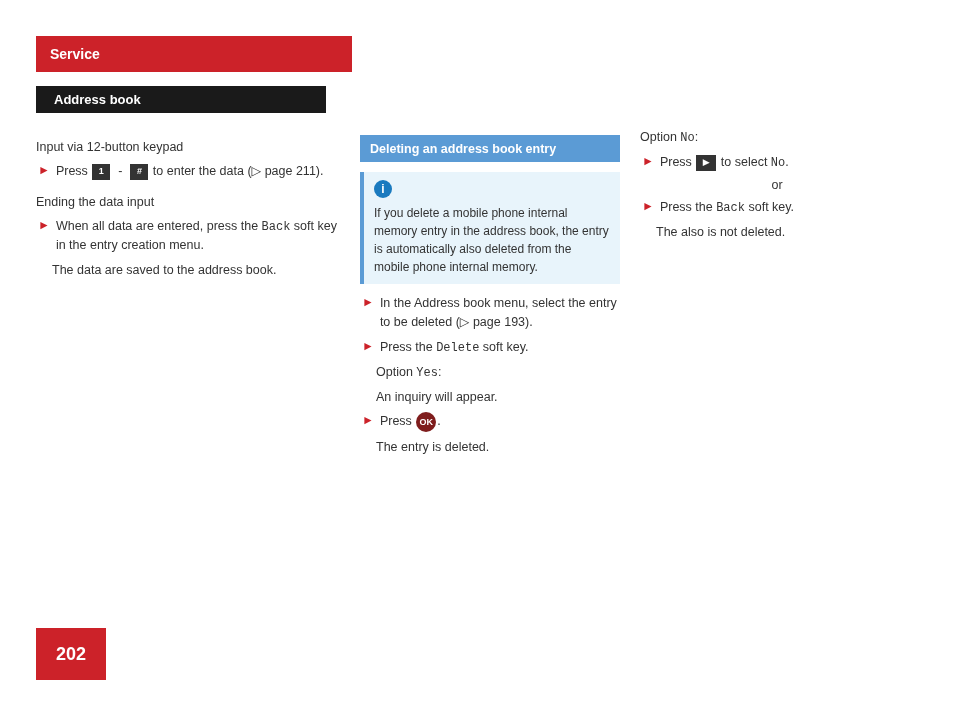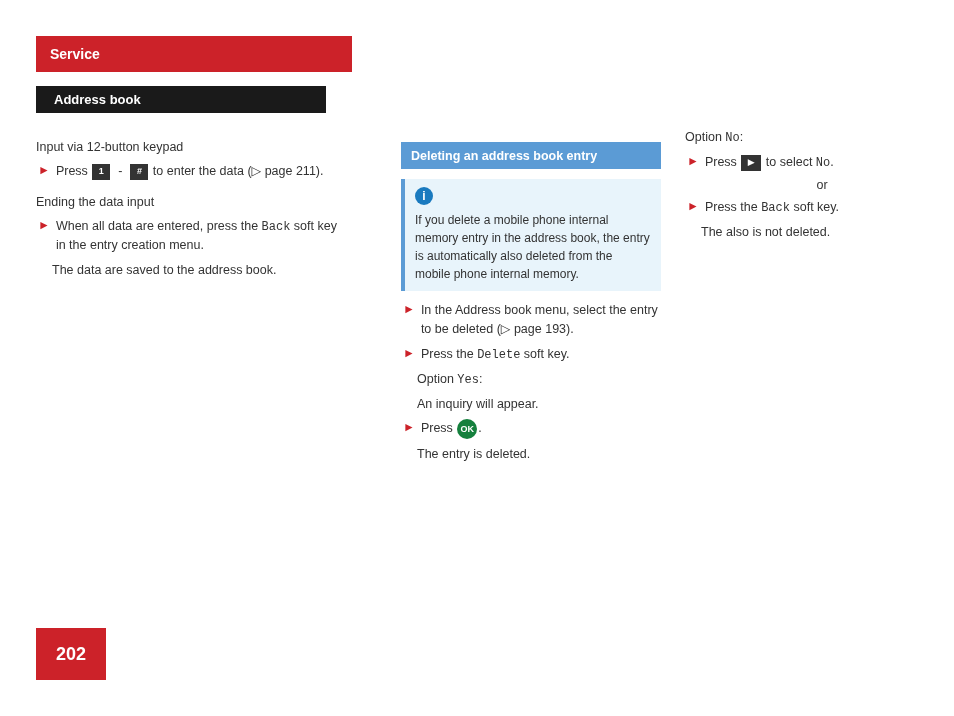--- a/index.html
+++ b/index.html
@@ -81,24 +81,23 @@
     }
 
     .section-gap {
       margin-top: 14px;
       margin-bottom: 8px;
     }
 
     
     .middle-column {
       position: absolute;
-      top: 142px;
+      top: 135px;
       left: 360px;
       width: 260px;
-      margin-left: 41px;
     }
 
     .section-header-box {
       background: #5b9bd5;
       padding: 6px 10px;
       margin-bottom: 10px;
     }
     .section-header-box-label {
       color: #ffffff;
       font-weight: bold;
@@ -127,21 +126,20 @@
       font-size: 12px;
       margin-bottom: 6px;
     }
 
     
     .right-column {
       position: absolute;
       top: 130px;
       left: 640px;
       width: 270px;
-      margin-left: 45px;
     }
 
     
     .page-number-box {
       position: absolute;
       bottom: 36px;
       left: 36px;
       width: 70px;
       height: 52px;
       background: #cc2229;
@@ -153,21 +151,21 @@
       color: #ffffff;
       font-weight: bold;
       font-size: 18px;
     }
 
     
     .ok-btn {
       display: inline-flex;
       align-items: center;
       justify-content: center;
-      background: #15803d;
+      background: #7f1d1d;
       color: #fff;
       border-radius: 50%;
       width: 20px;
       height: 20px;
       font-size: 9px;
       font-weight: bold;
       vertical-align: middle;
       margin: 0 1px;
     }
     .nav-btn-box {

